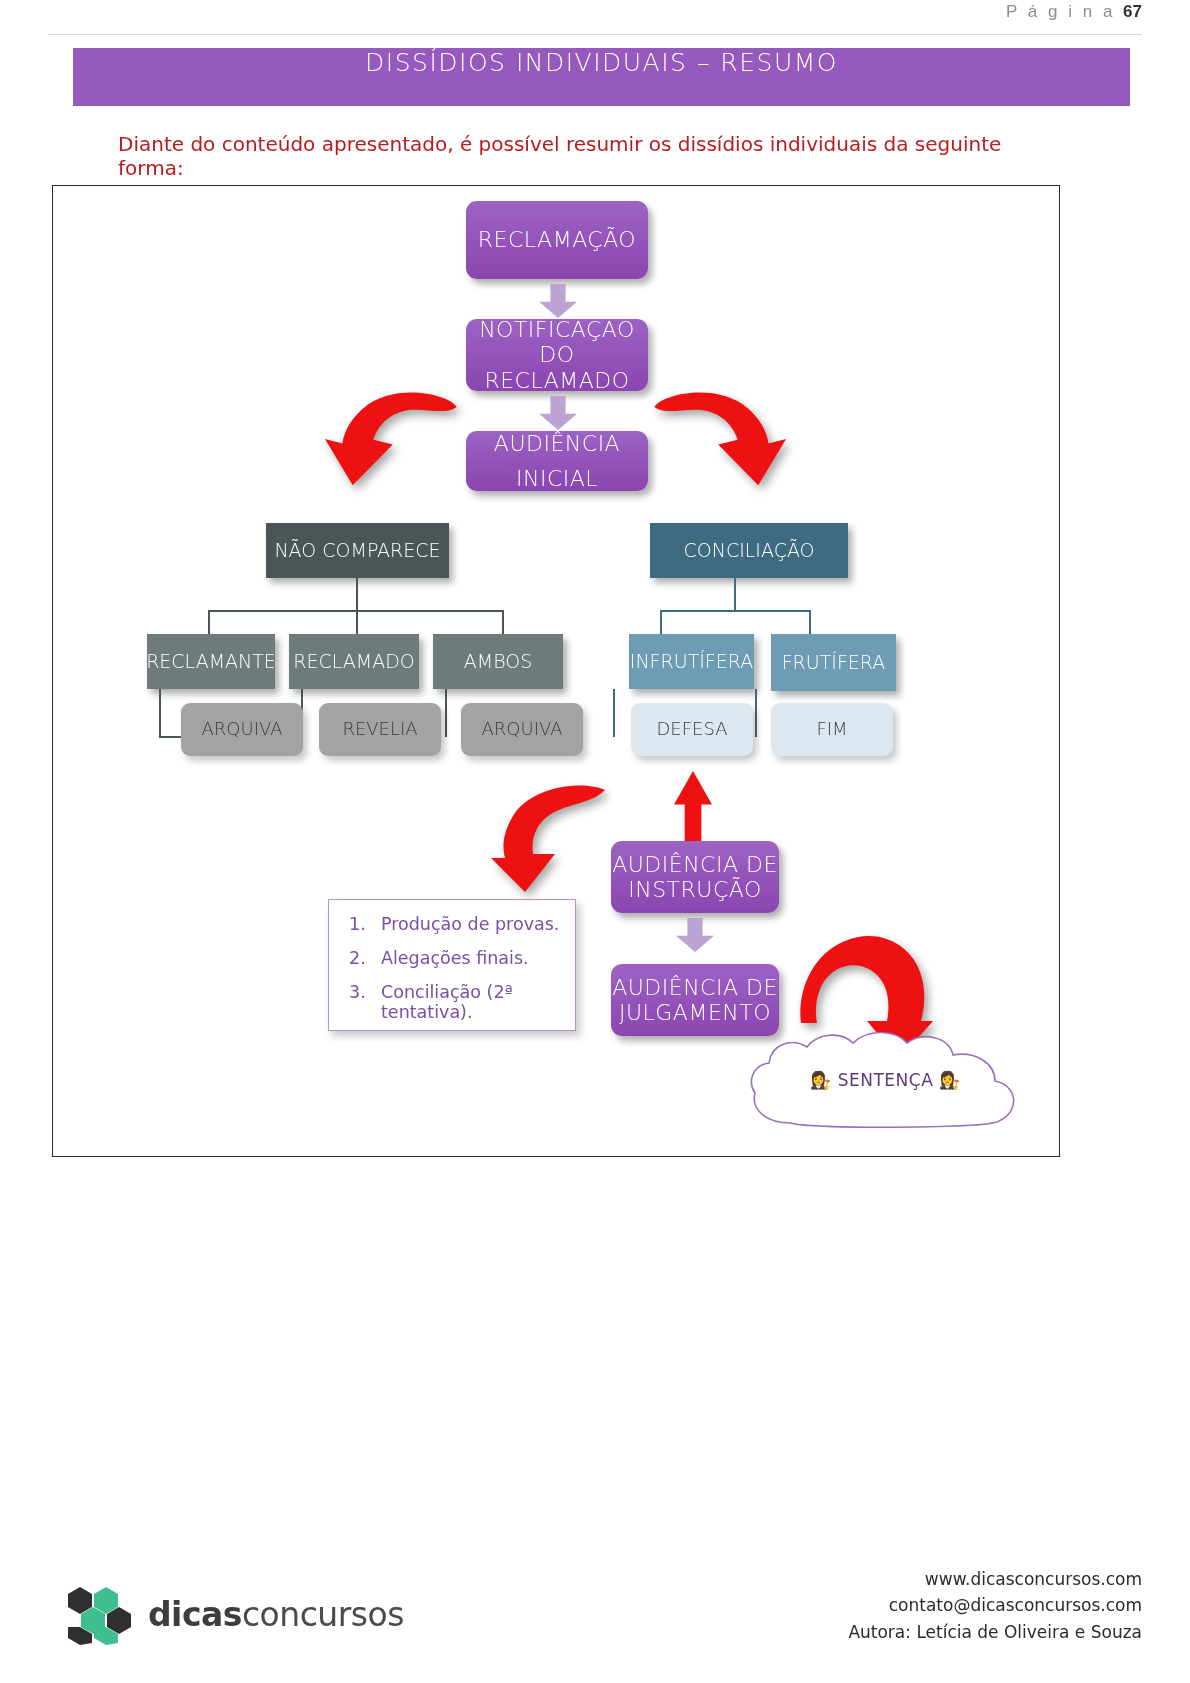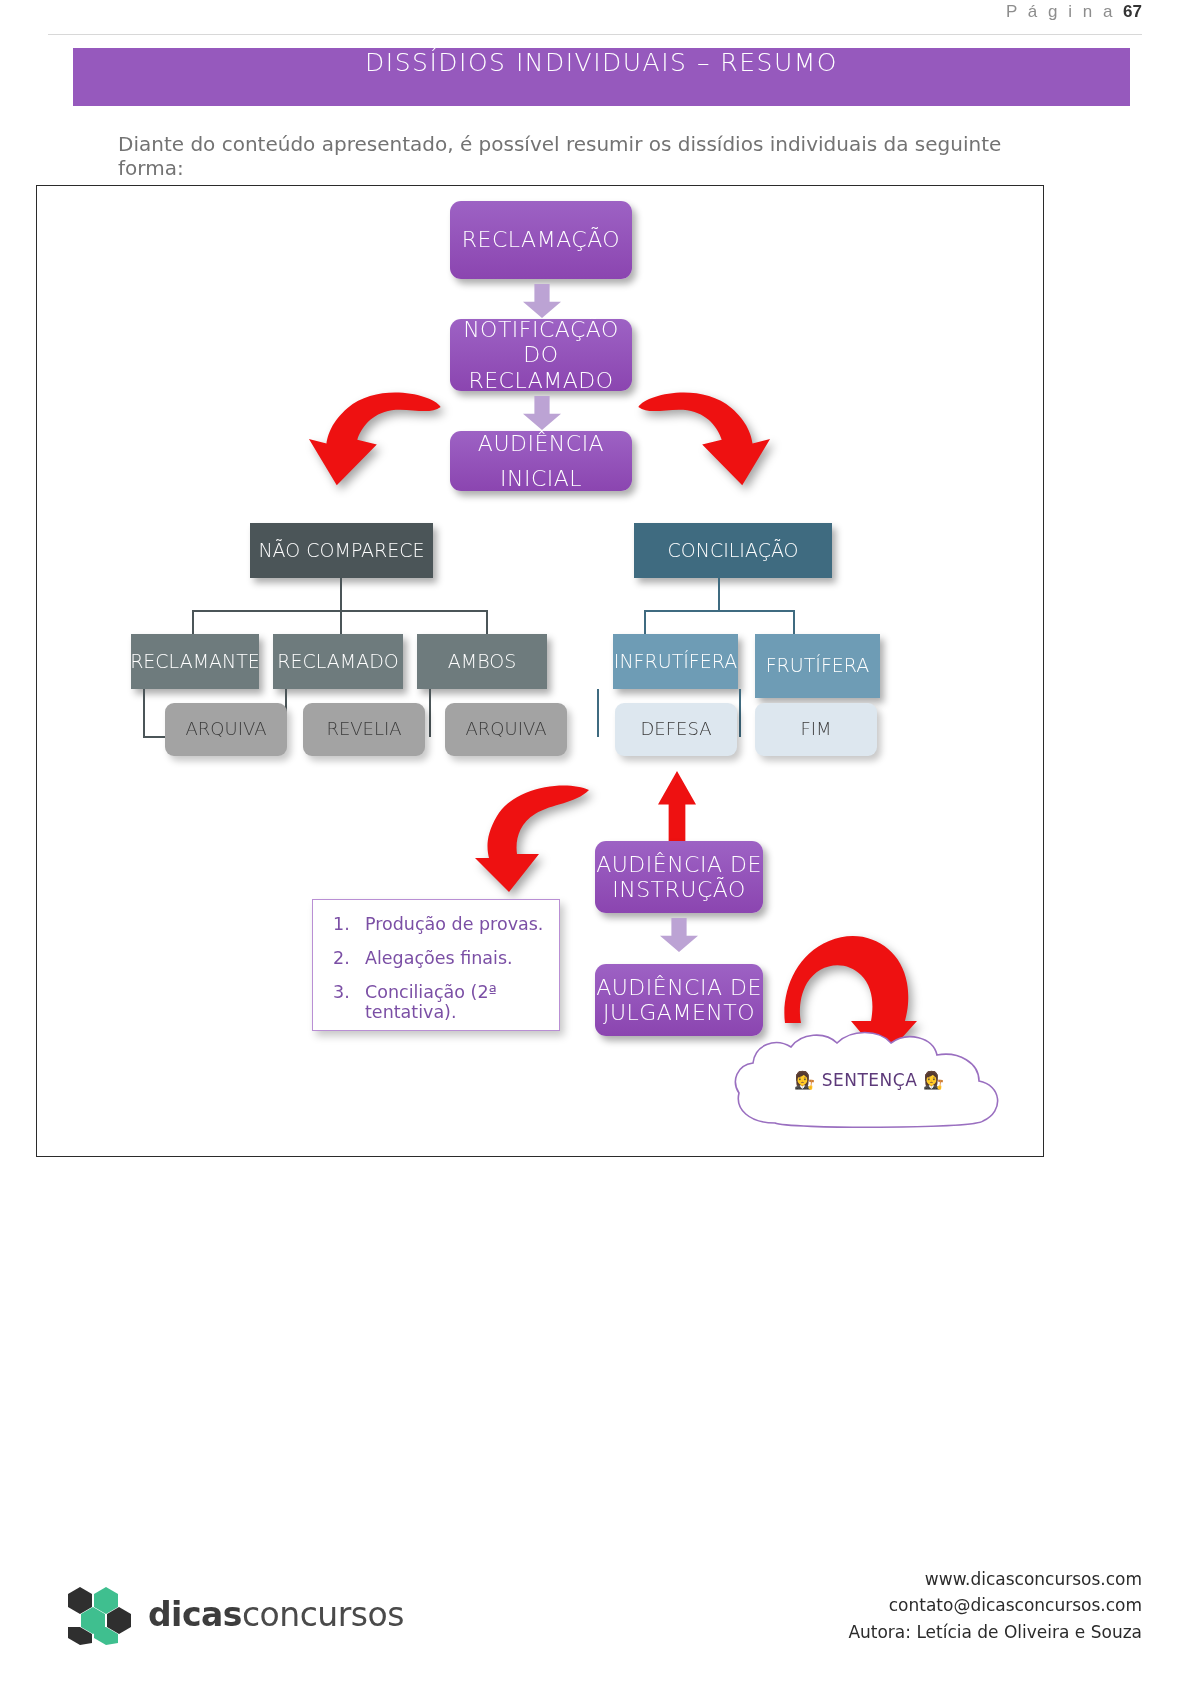--- a/index.html
+++ b/index.html
@@ -25,26 +25,26 @@
     position:absolute; top:48px; left:45px; width:1057px; height:58px;
     background:#9659bd;
     display:flex; align-items:flex-start; justify-content:center;margin-left:28px;
   }
   .banner span{
     color:#fff; font-size:25px; letter-spacing:1.5px;
     font-family:"DejaVu Sans", sans-serif; font-weight:300;
   }
   .intro{
     position:absolute; top:132px; left:118px; width:900px;
-    font-size:20px; color:#737373;
+    font-size:20px; color:#b91c1c;
     font-family:"DejaVu Sans", sans-serif;
   }
   
   .frame{
-    position:absolute; left:36px; top:185px; width:1006px; height:970px;
+    position:absolute; left:52px; top:185px; width:1006px; height:970px;
     border:1.5px solid #2b2b2b; background:#fff;
   }
   .stage{position:absolute; left:0; top:0; width:1006px; height:970px;}
   
   .node{
     position:absolute; box-sizing:border-box;
     display:flex; align-items:center; justify-content:center; text-align:center;
     color:#fff; font-family:"DejaVu Sans", sans-serif; font-weight:300;
     line-height:1.15;
     box-shadow:4px 5px 7px rgba(0,0,0,.32);
@@ -183,21 +183,21 @@
   </div>
   <div class="node n-gray" style="left:236px;top:448px;width:130px;height:55px;">
     <span>RECLAMADO</span>
   </div>
   <div class="node n-gray" style="left:380px;top:448px;width:130px;height:55px;">
     <span>AMBOS</span>
   </div>
   <div class="node n-blue" style="left:548px;top:448px;width:125px;height:55px;">
     <span>INFRUTÍFERA</span>
   </div>
-  <div class="node n-blue" style="left:690px;top:448px;width:125px;height:64px;">
+  <div class="node n-blue" style="left:690px;top:448px;width:125px;height:57px;">
     <span>FRUTÍFERA</span>
   </div>
 
   <div class="conn" style="left:106px;top:503px;width:1.5px;height:48px;"></div>
   <div class="conn" style="left:106px;top:550px;width:24px;height:1.5px;"></div>
   <div class="conn" style="left:248px;top:503px;width:1.5px;height:48px;"></div>
   <div class="conn" style="left:392px;top:503px;width:1.5px;height:48px;"></div>
   <div class="conn-t" style="left:560px;top:503px;width:1.5px;height:48px;"></div>
   <div class="conn-t" style="left:702px;top:503px;width:1.5px;height:48px;"></div>
 

